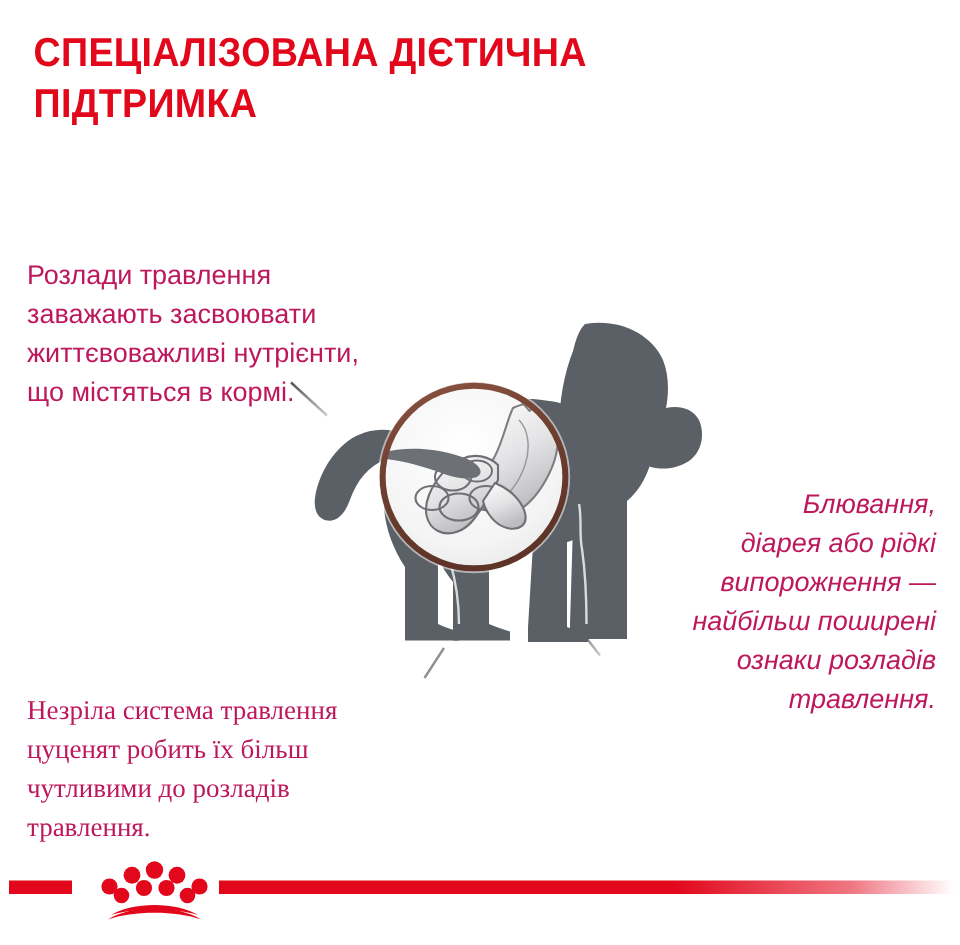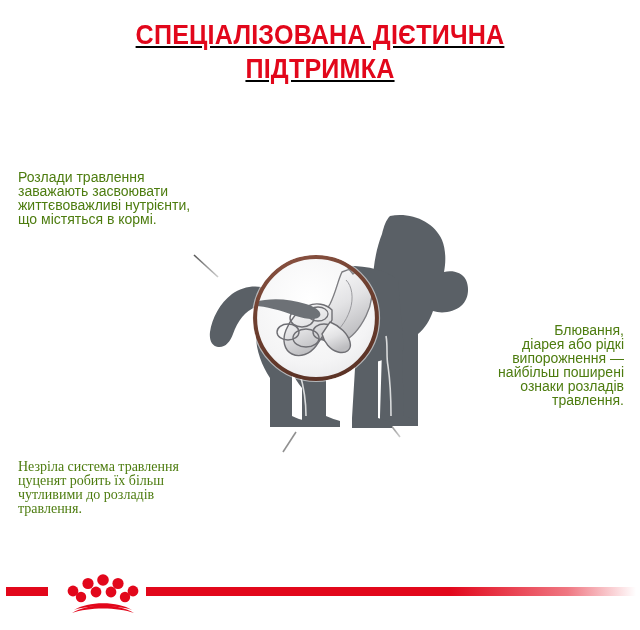--- a/index.html
+++ b/index.html
@@ -15,54 +15,54 @@
     font-family: "Liberation Sans", sans-serif;
     -webkit-font-smoothing: antialiased;
   }
 
   
   #title-block {
     position: absolute;
     left: 0;
     top: 18px;
     width: 640px;
-    text-align: center;
-    text-decoration: underline;
+    text-align: left;
   }
   #title-block .title-line {
     display: block;
     color: #e2071b;
     font-weight: 700;
     font-size: 27px;
     line-height: 34px;
     letter-spacing: 0.2px;
     transform: scaleX(0.93);
     transform-origin: center center;
     white-space: nowrap;
   }
 
   
   .body-text {
     position: absolute;
-    color: #4d7c0f;
-    font-size: 14px;
-    line-height: 14px;
+    color: #be185d;
+    font-size: 18px;
+    line-height: 26px;
     white-space: pre-line;
   }
   #text-top-left {
     left: 18px;
     top: 170px;
     width: 240px;
     text-align: left;
   }
   #text-right {
     right: 16px;
     top: 323px;
     width: 200px;
     text-align: right;
+    font-style: italic;
   }
   #text-bottom-left {
     left: 18px;
     top: 460px;
     width: 250px;
     text-align: left;
     font-family: Liberation Serif, serif;
   }
 
   

